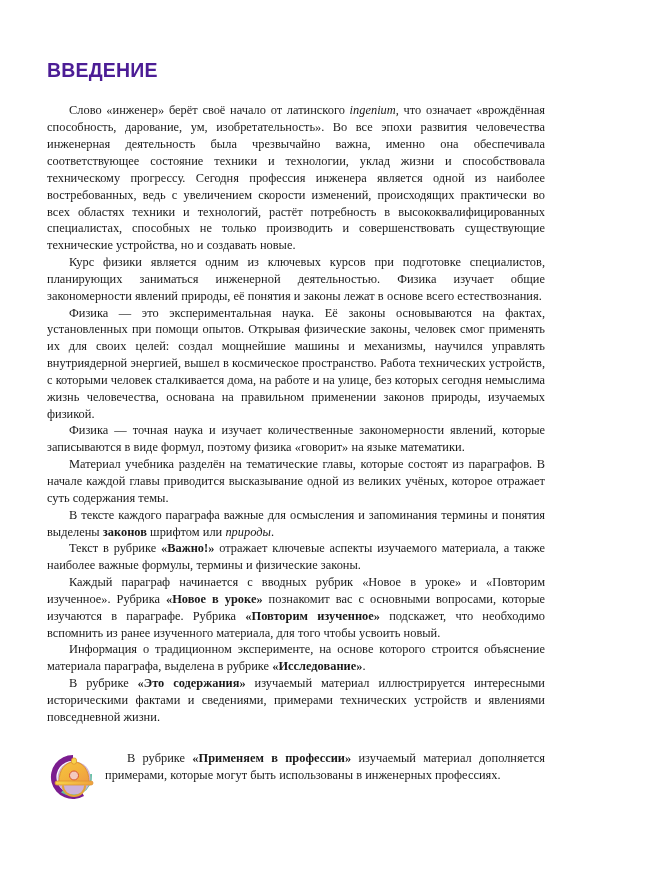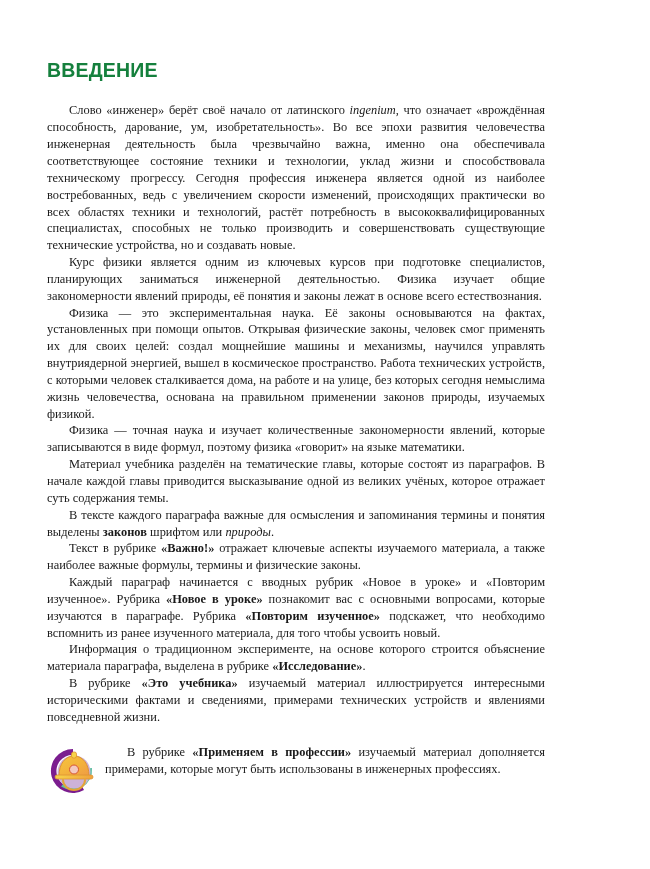--- a/index.html
+++ b/index.html
@@ -57,21 +57,21 @@
   .para b, .para strong {
     font-weight: bold;
   }
   .para i, .para em {
     font-style: italic;
   }
 
   
   .callout {
     position: relative;
-    margin-top: 18px;
+    margin-top: 24px;
     min-height: 62px;
     padding-left: 58px;
   }
 
   .callout .para {
     text-indent: 22px;
   }
 
   .callout-icon {
     position: absolute;
@@ -86,32 +86,32 @@
     width: 50px;
     height: 50px;
   }
 </style>
 </head>
 <body style="background: rgb(255, 255, 255);">
 
 <div class="page">
   <div class="content">
 
-    <h1 class="page-title" style="color: #15803d;">ВВЕДЕНИЕ</h1>
+    <h1 class="page-title" style="color: #4c1d95;">ВВЕДЕНИЕ</h1>
 
     <p class="para">Слово «инженер» берёт своё начало от латинского <i>ingenium</i>, что означает «врождённая способность, дарование, ум, изобретательность». Во все эпохи развития человечества инженерная деятельность была чрезвычайно важна, именно она обеспечивала соответствующее состояние техники и технологии, уклад жизни и способствовала техническому прогрессу. Сегодня профессия инженера является одной из наиболее востребованных, ведь с увеличением скорости изменений, происходящих практически во всех областях техники и технологий, растёт потребность в высококвалифицированных специалистах, способных не только производить и совершенствовать существующие технические устройства, но и создавать новые.</p>
     <p class="para">Курс физики является одним из ключевых курсов при подготовке специалистов, планирующих заниматься инженерной деятельностью. Физика изучает общие закономерности явлений природы, её понятия и законы лежат в основе всего естествознания.</p>
     <p class="para">Физика — это экспериментальная наука. Её законы основываются на фактах, установленных при помощи опытов. Открывая физические законы, человек смог применять их для своих целей: создал мощнейшие машины и механизмы, научился управлять внутриядерной энергией, вышел в космическое пространство. Работа технических устройств, с которыми человек сталкивается дома, на работе и на улице, без которых сегодня немыслима жизнь человечества, основана на правильном применении законов природы, изучаемых физикой.</p>
     <p class="para">Физика — точная наука и изучает количественные закономерности явлений, которые записываются в виде формул, поэтому физика «говорит» на языке математики.</p>
     <p class="para">Материал учебника разделён на тематические главы, которые состоят из параграфов. В начале каждой главы приводится высказывание одной из великих учёных, которое отражает суть содержания темы.</p>
     <p class="para">В тексте каждого параграфа важные для осмысления и запоминания термины и понятия выделены <b>законов</b> шрифтом или <i>природы</i>.</p>
     <p class="para">Текст в рубрике <b>«Важно!»</b> отражает ключевые аспекты изучаемого материала, а также наиболее важные формулы, термины и физические законы.</p>
     <p class="para">Каждый параграф начинается с вводных рубрик «Новое в уроке» и «Повторим изученное». Рубрика <b>«Новое в уроке»</b> познакомит вас с основными вопросами, которые изучаются в параграфе. Рубрика <b>«Повторим изученное»</b> подскажет, что необходимо вспомнить из ранее изученного материала, для того чтобы усвоить новый.</p>
     <p class="para">Информация о традиционном эксперименте, на основе которого строится объяснение материала параграфа, выделена в рубрике <b>«Исследование»</b>.</p>
-    <p class="para">В рубрике <b>«Это учебника»</b> изучаемый материал иллюстрируется интересными историческими фактами и сведениями, примерами технических устройств и явлениями повседневной жизни.</p>
+    <p class="para">В рубрике <b>«Это содержания»</b> изучаемый материал иллюстрируется интересными историческими фактами и сведениями, примерами технических устройств и явлениями повседневной жизни.</p>
 
     <div class="callout">
       <span class="callout-icon">
         <svg viewBox="0 0 100 100" xmlns="http://www.w3.org/2000/svg" aria-hidden="true">
 
           <path d="M50 6 A44 44 0 1 0 72 88 L66 77 A32 32 0 1 1 50 18 Z" fill="#7b1d8f"></path>
 
           <path d="M88 44 A40 40 0 0 1 26 81 L34 72 A29 29 0 0 0 78 45 Z" fill="#5bbfa0"></path>
 
           <circle cx="52" cy="52" r="33" fill="#cdb2d8"></circle>

